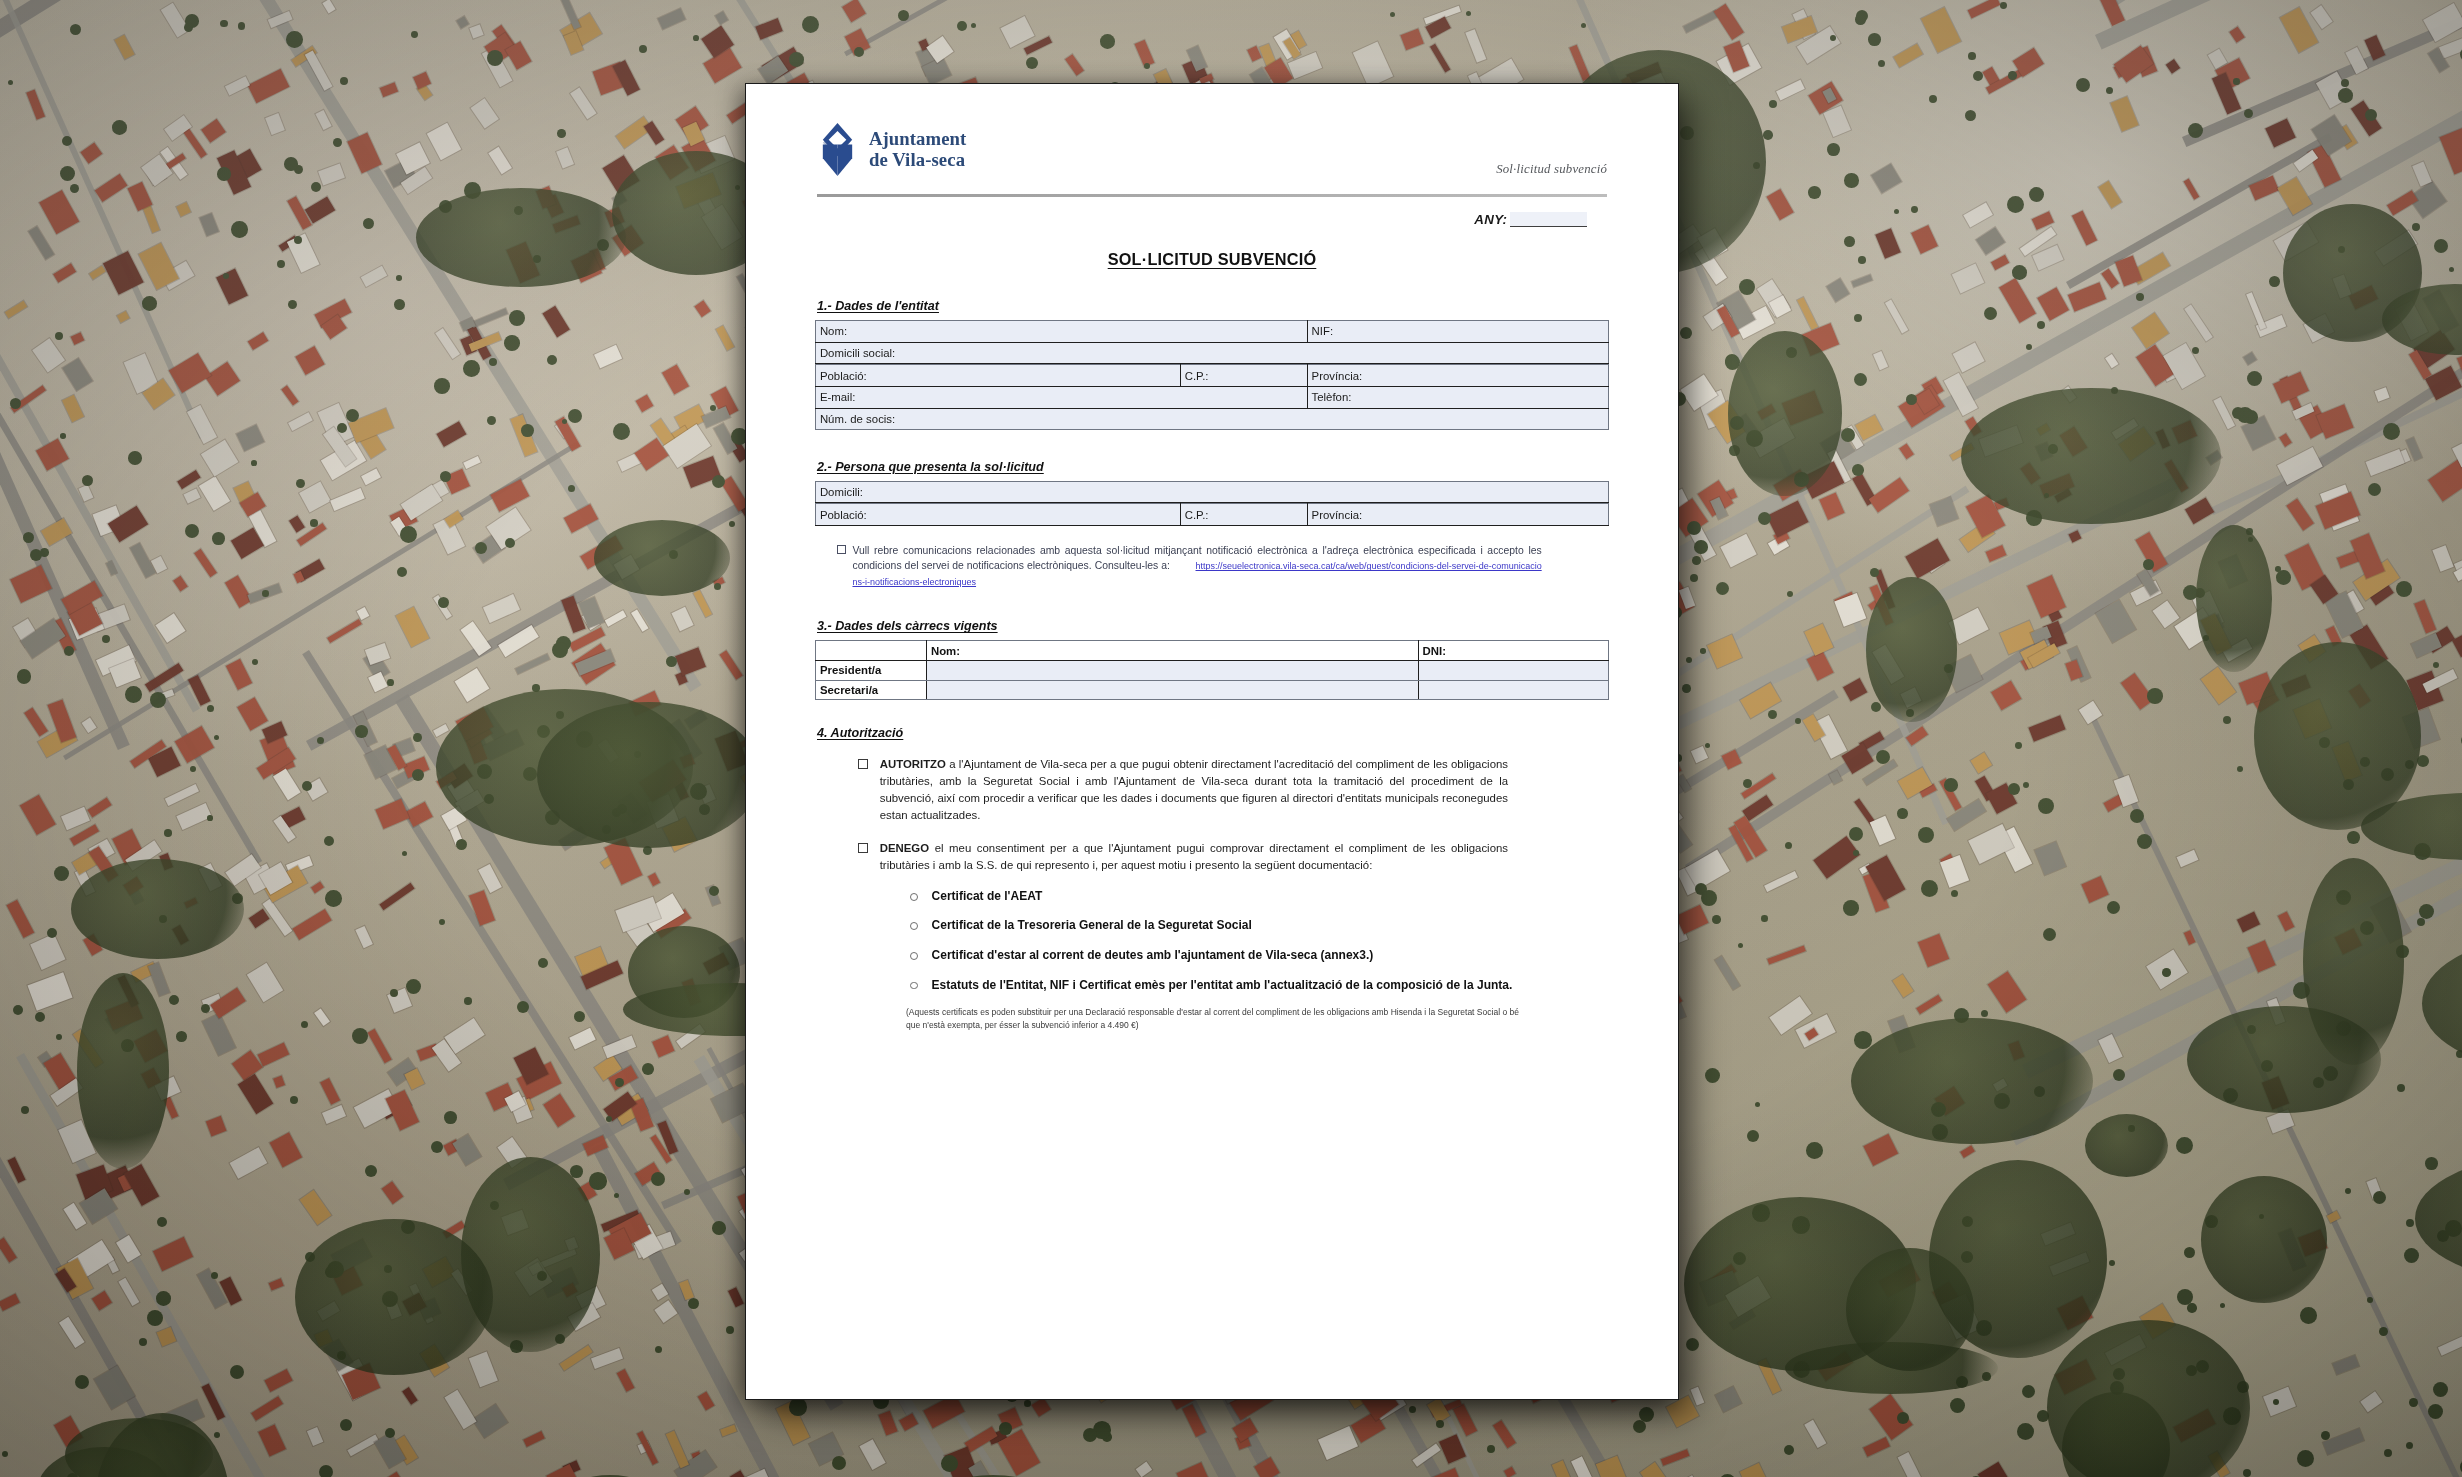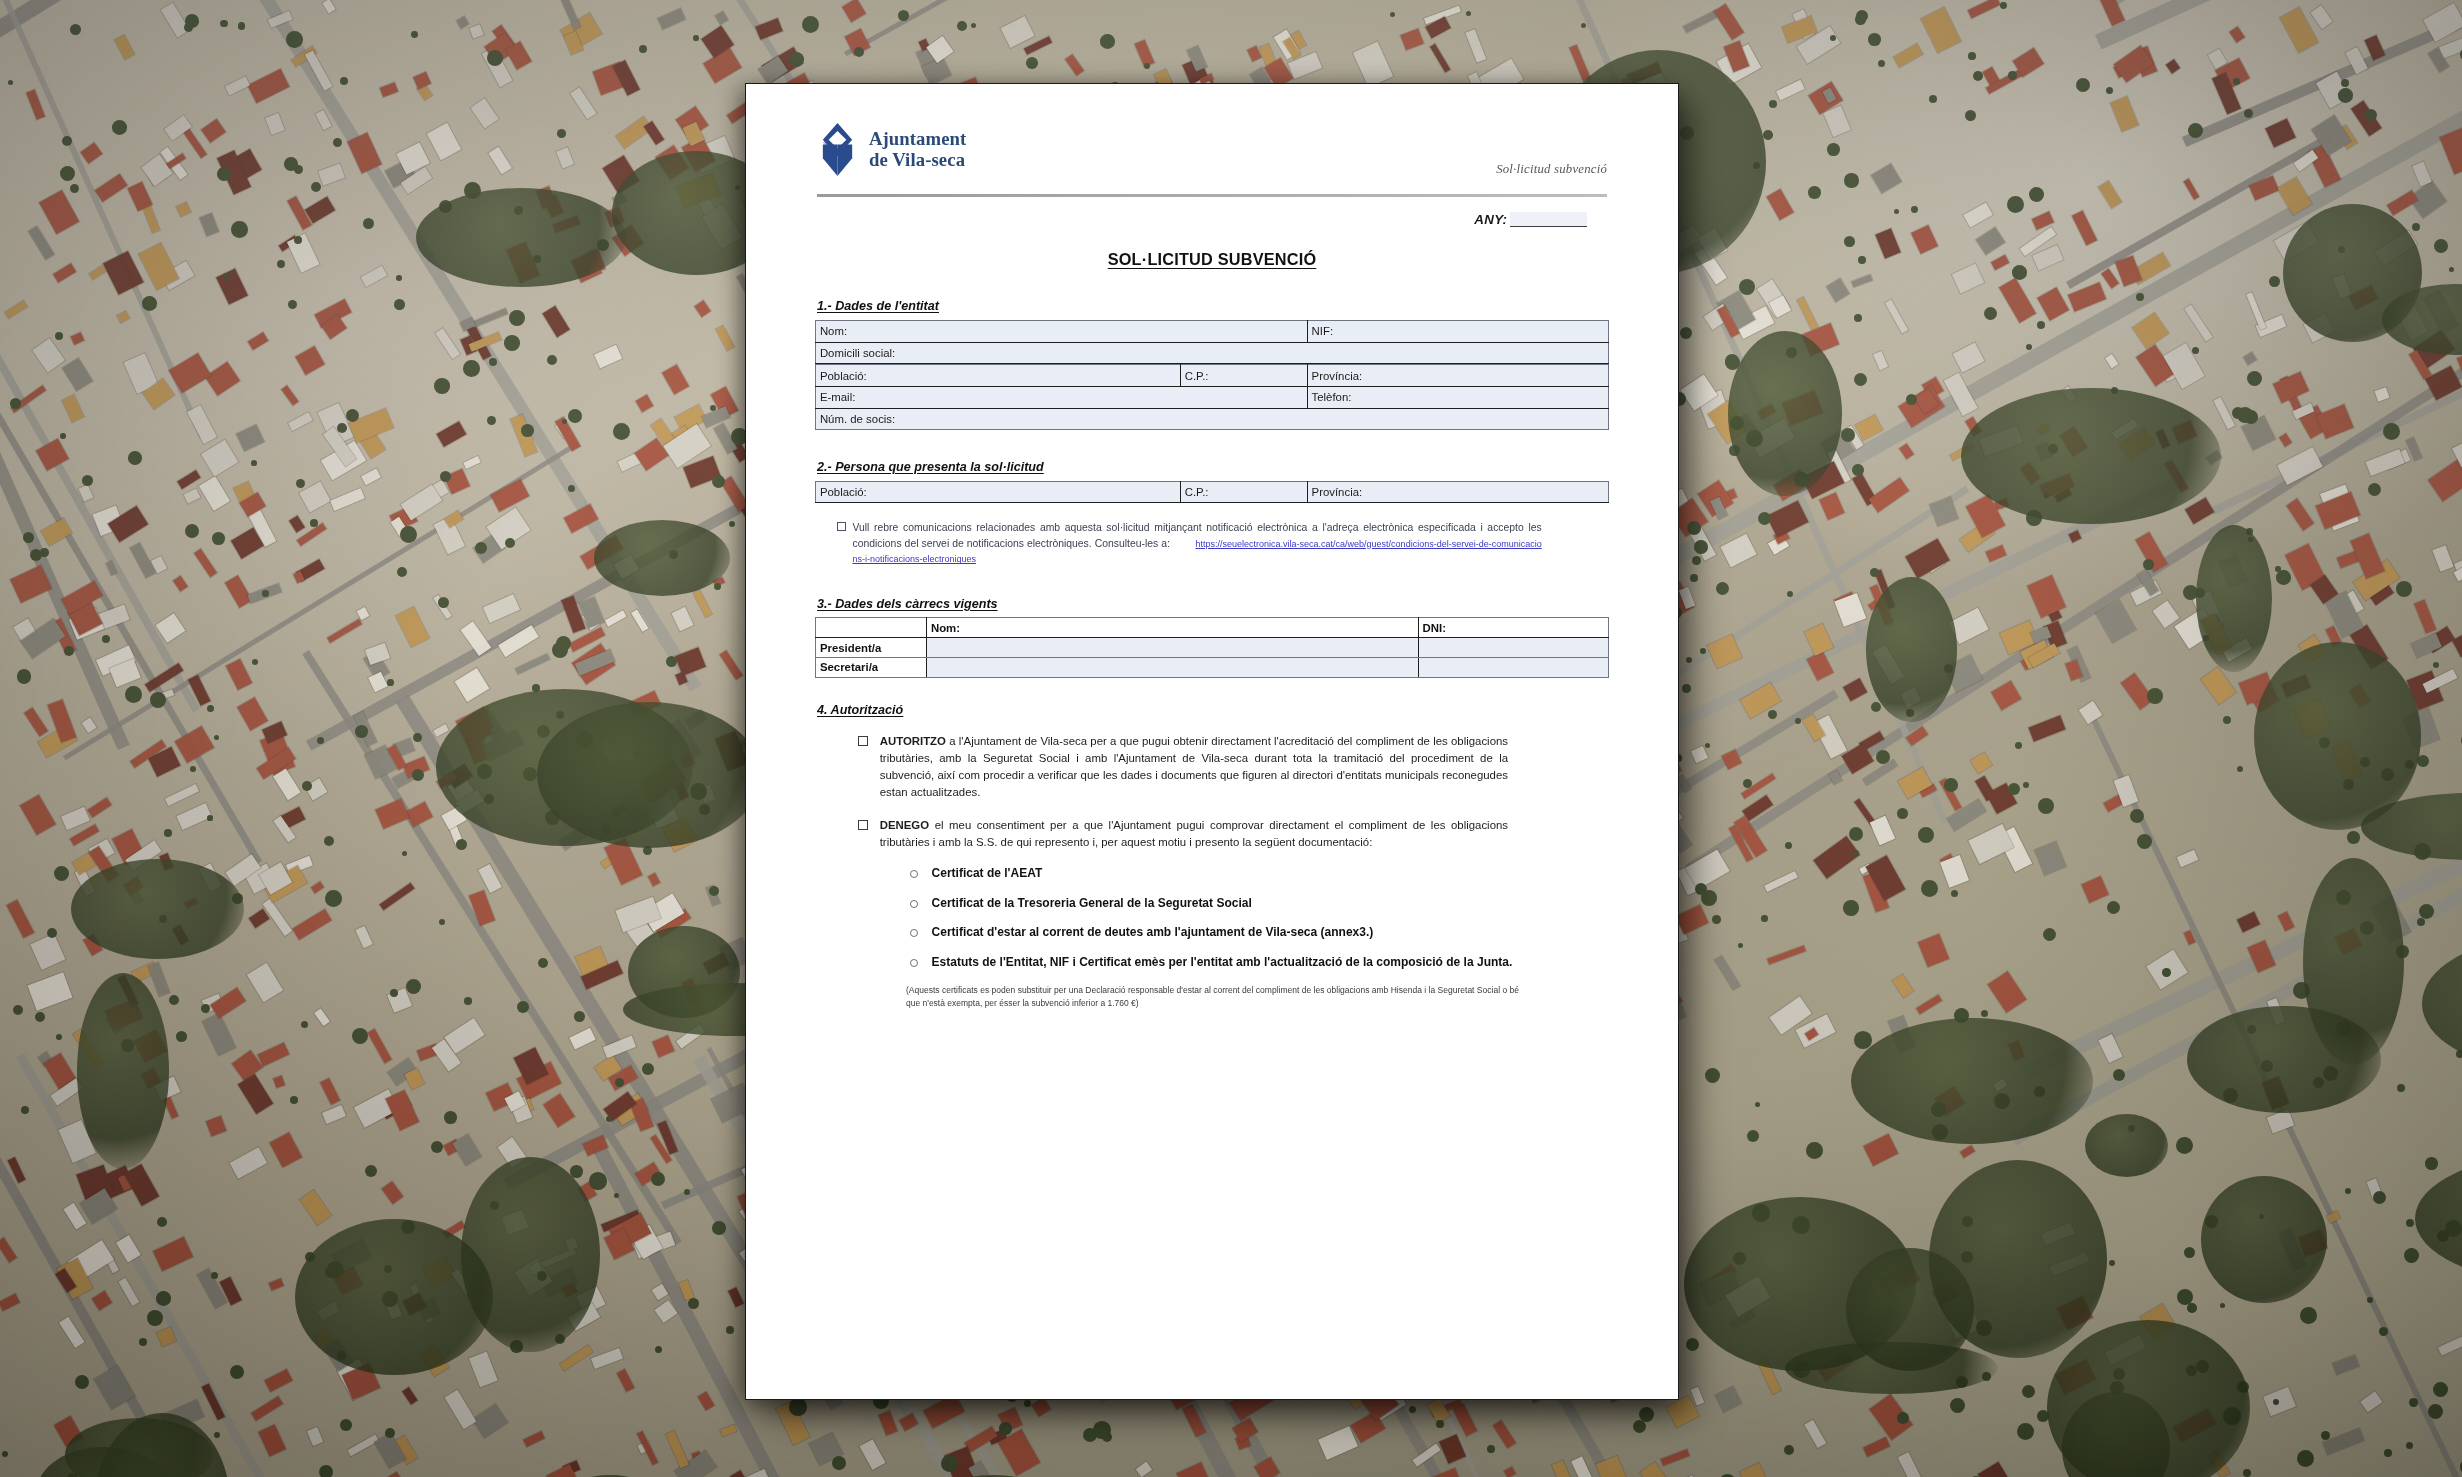--- a/index.html
+++ b/index.html
@@ -2596,20 +2596,23 @@
   </tbody>
       </table>
 
   <div class="sec-head">2.- Persona que presenta la sol·licitud</div>
   <table class="frm" style="border-top:none">
     <colgroup>
           <col style="width:47%">
           <col style="width:53%">
         </colgroup>
     <tbody>
+    <tr>
+      <td colspan="2" class="strong-b">Domicili:</td>
+    </tr>
   </tbody>
       </table>
   <table class="frm" style="border-top:none">
     <colgroup>
           <col style="width:46%">
           <col style="width:16%">
           <col style="width:38%">
         </colgroup>
     <tbody>
           <tr>
@@ -2660,17 +2663,17 @@
     <span class="cbox2"></span><b>DENEGO</b><span> el meu consentiment per a que l'Ajuntament pugui comprovar directament el compliment de les obligacions tributàries i amb la S.S. de qui represento i, per aquest motiu i presento la següent documentació:</span>
   </div>
 
   <ul class="certs">
     <li>Certificat de l'AEAT</li>
     <li>Certificat de la Tresoreria General de la Seguretat Social</li>
     <li>Certificat d'estar al corrent de deutes amb l'ajuntament de Vila-seca (annex3.)</li>
     <li>Estatuts de l'Entitat, NIF i Certificat emès per l'entitat amb l'actualització de la composició de la Junta.</li>
   </ul>
 
-  <div class="foot-note">(Aquests certificats es poden substituir per una Declaració responsable d'estar al corrent del compliment de les obligacions amb Hisenda i la Seguretat Social o bé que n'està exempta, per ésser la subvenció inferior a 1.760 €)</div>
+  <div class="foot-note">(Aquests certificats es poden substituir per una Declaració responsable d'estar al corrent del compliment de les obligacions amb Hisenda i la Seguretat Social o bé que n'està exempta, per ésser la subvenció inferior a 4.490 €)</div>
 
  </div>
 </div>
 
 
 </body></html>

